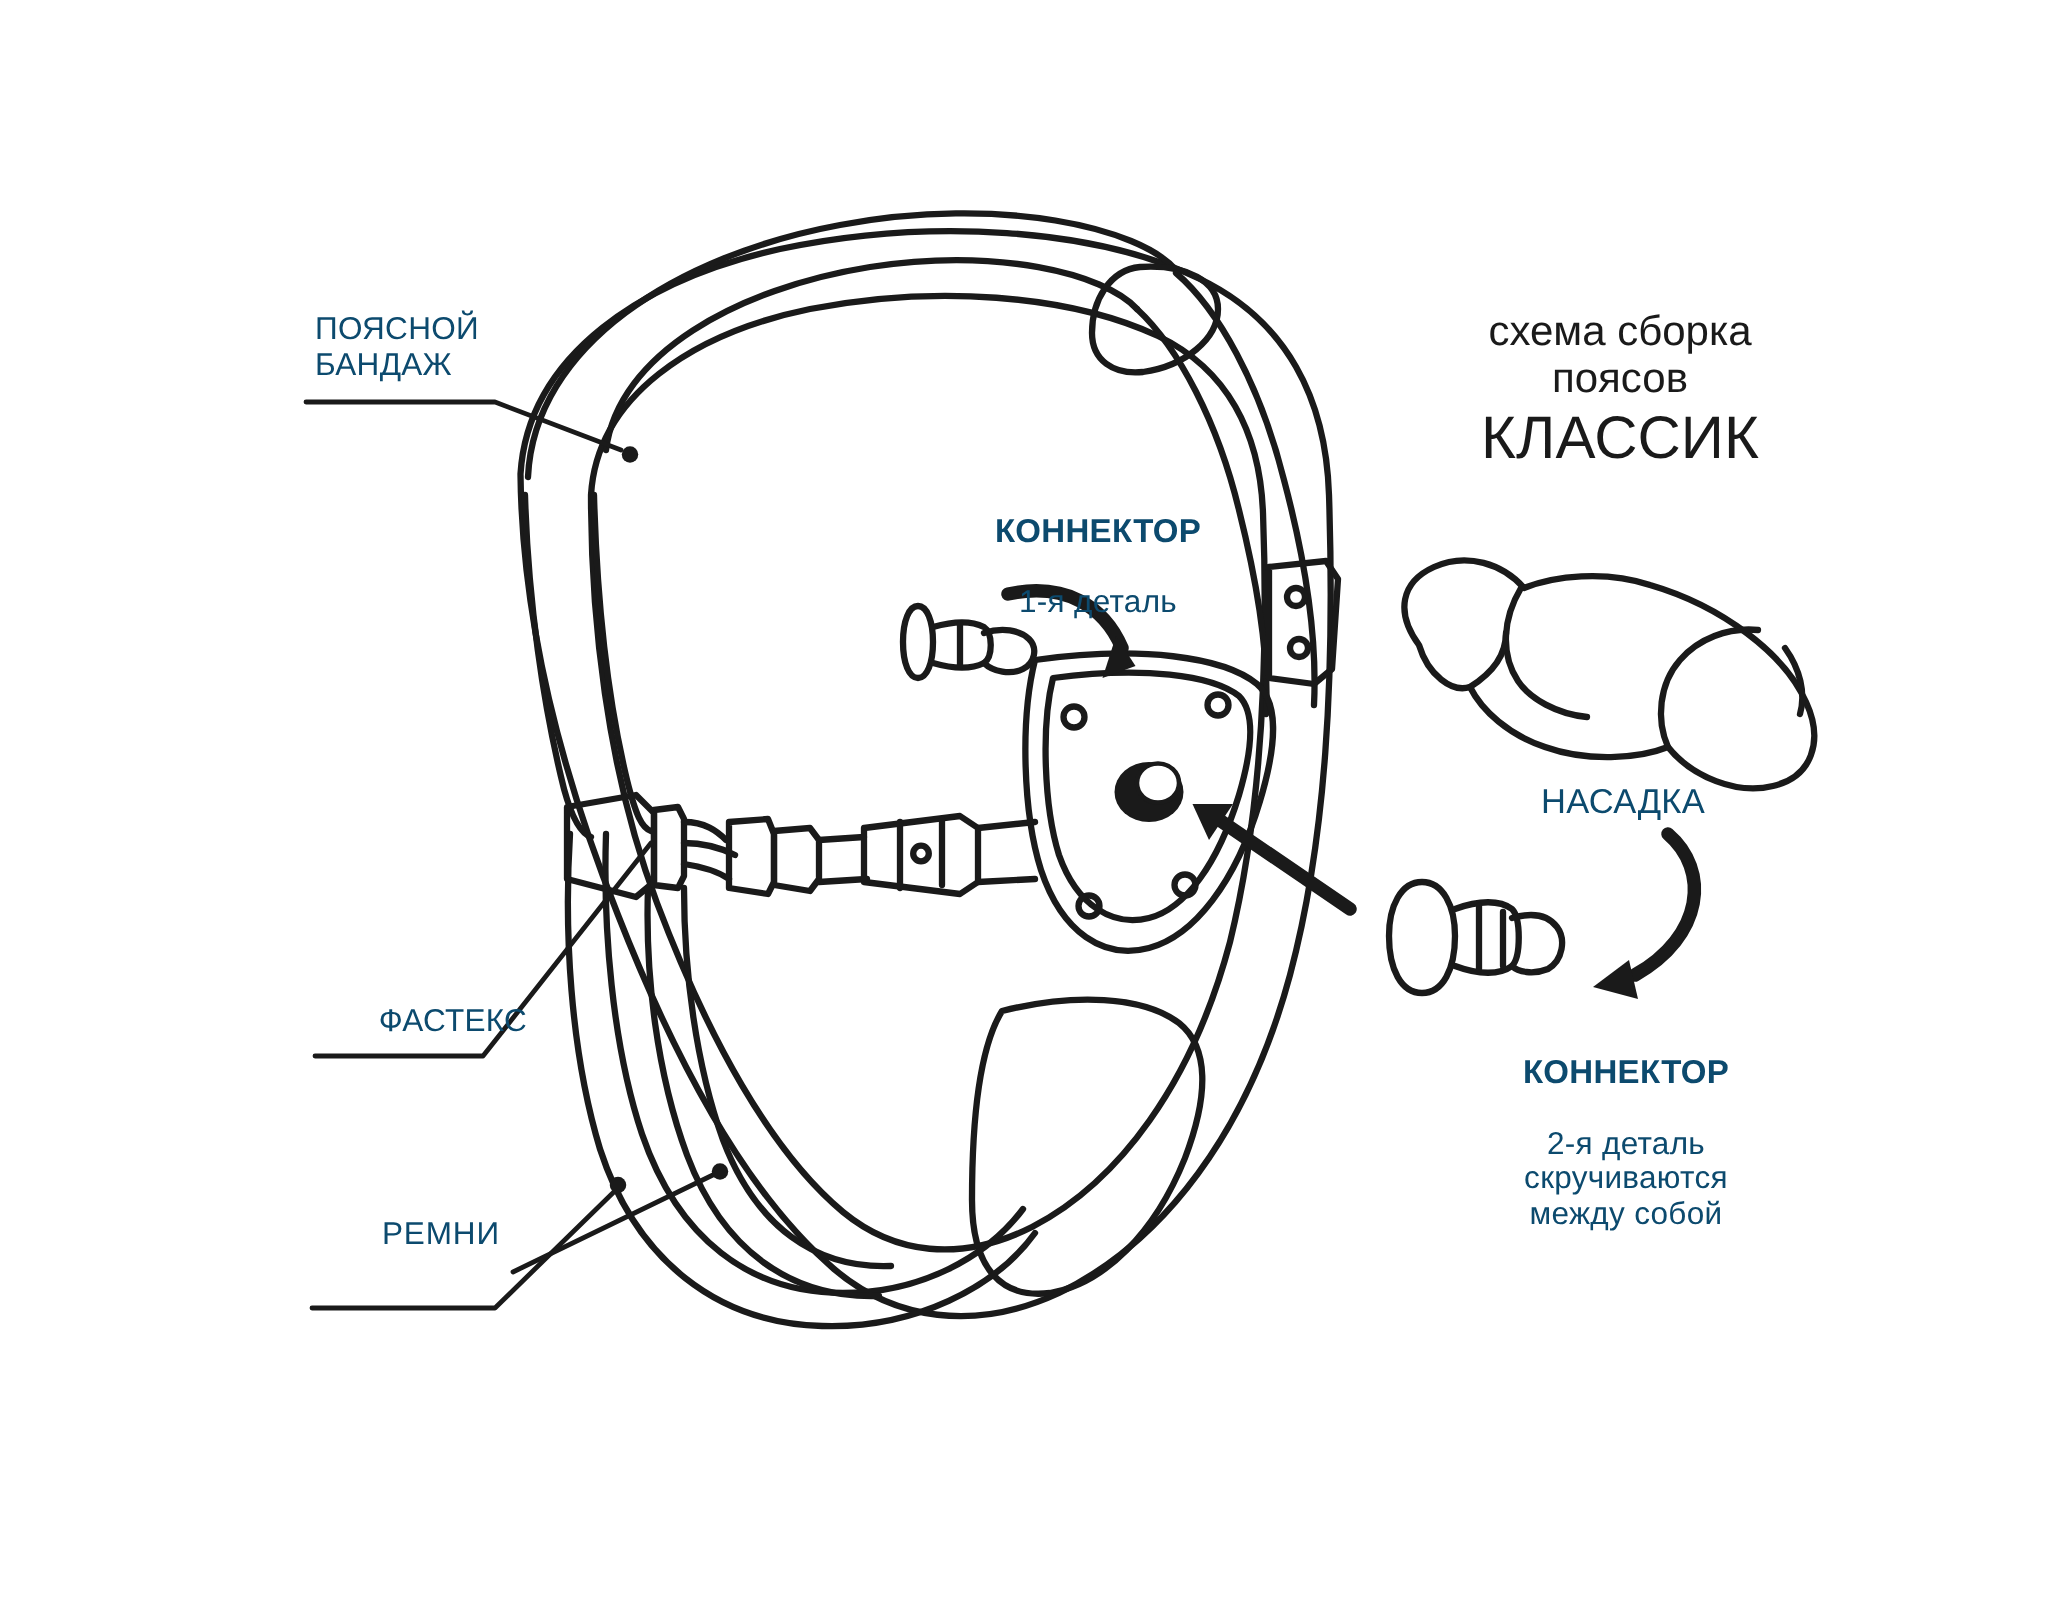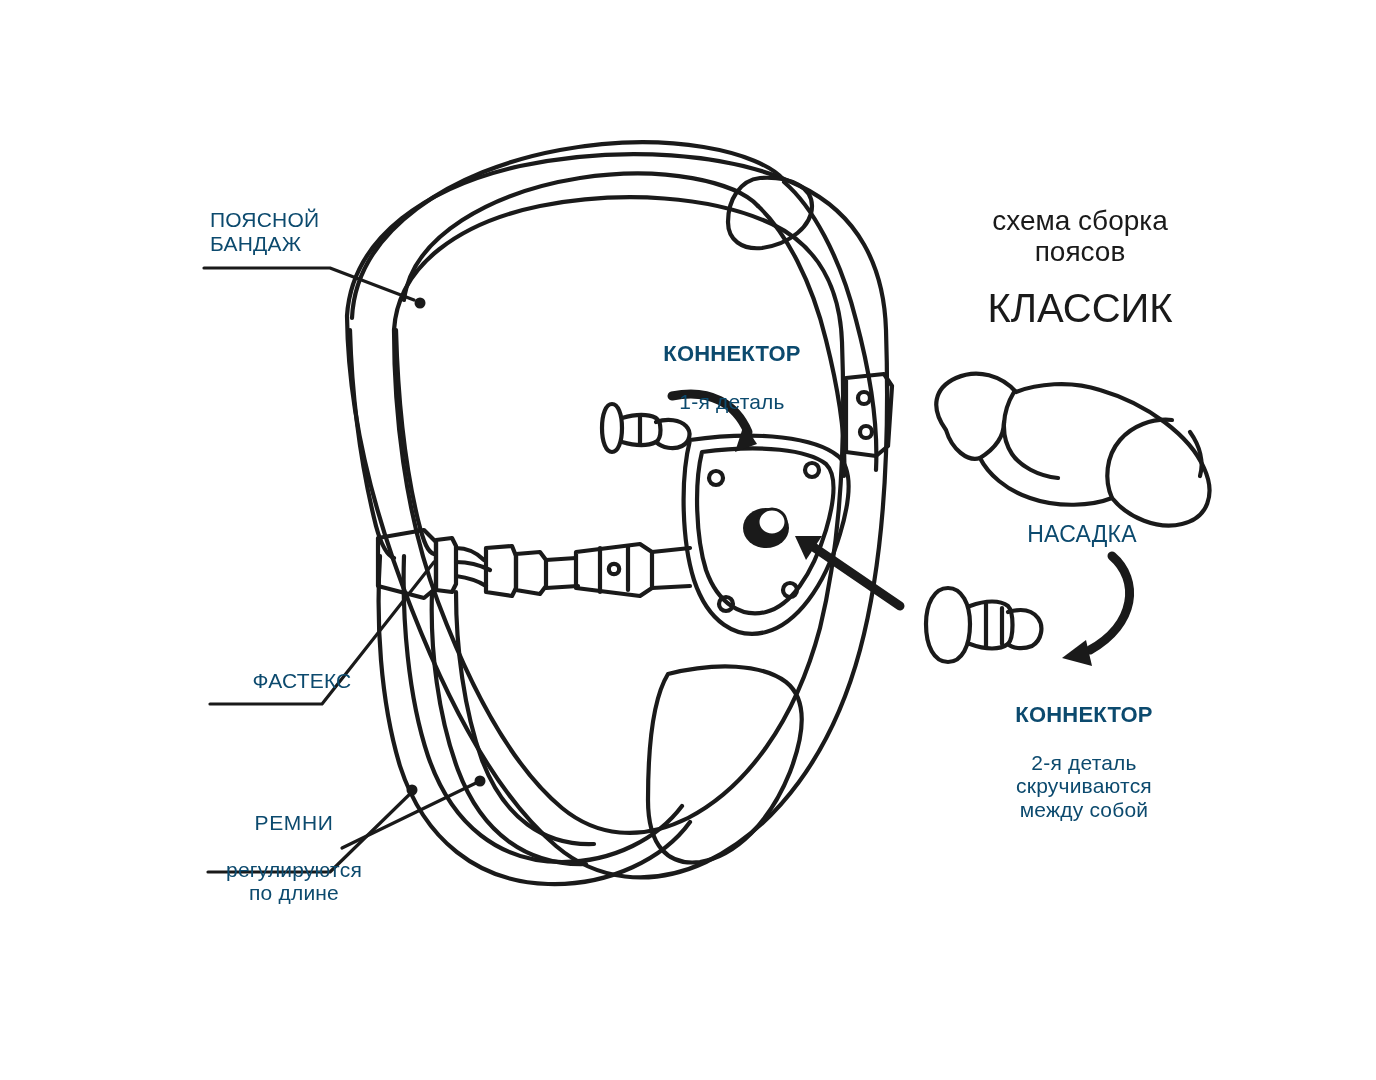--- a/index.html
+++ b/index.html
@@ -41,21 +41,21 @@
     text-align: center;
   }
   #title-line1 {
     font-size: 28px;
     line-height: 1.12;
     white-space: pre-line;
   }
   #title-line2 {
     font-size: 40px;
     line-height: 1.1;
-    margin-top: 18px;
+    margin-top: 2px;
   }
 
   
   #label-belt {
     left: 196px; top: 208px; width: 180px;
     font-size: 21px; text-align: left;
   }
   #label-connector1 {
     left: 600px; top: 318px; width: 236px;
     font-size: 21px;
@@ -275,22 +275,20 @@
 
 <div class="lbl" id="label-connector1">
   <div class="t1">КОННЕКТОР</div>
   <div class="t2">1-я деталь</div>
 </div>
 
 <div class="lbl" id="label-fastex">ФАСТЕКС</div>
 
 <div class="lbl" id="label-straps">
   <div class="t1">РЕМНИ</div>
-  <div class="t2">регулируются
-по длине</div>
 </div>
 
 <div class="lbl bold" id="label-nozzle">НАСАДКА</div>
 
 <div class="lbl" id="label-connector2">
   <div class="t1">КОННЕКТОР</div>
   <div class="t2">2-я деталь
 скручиваются
 между собой</div>
 </div>

